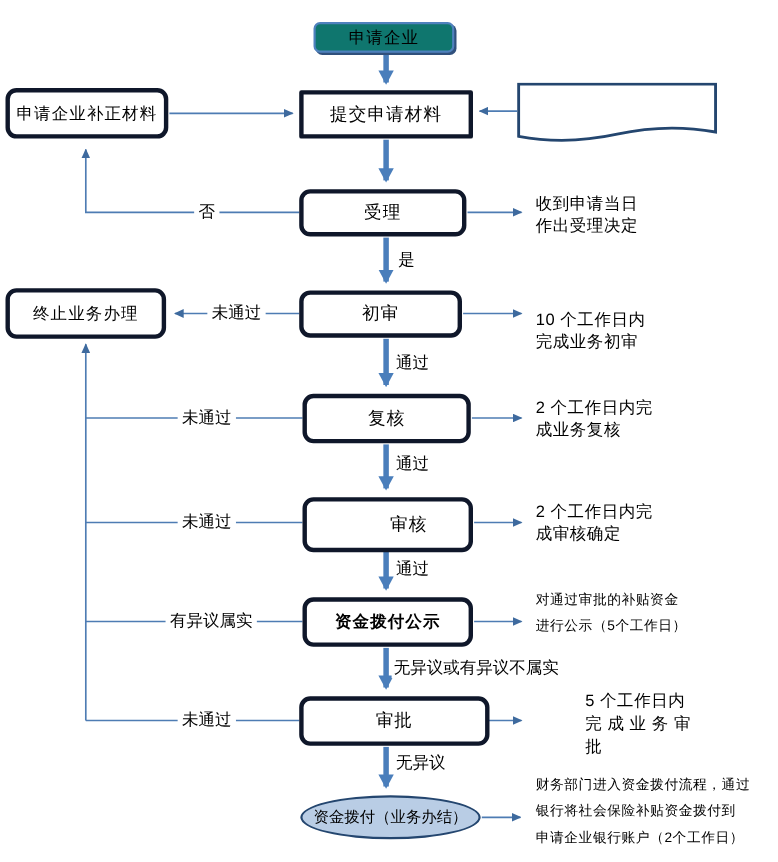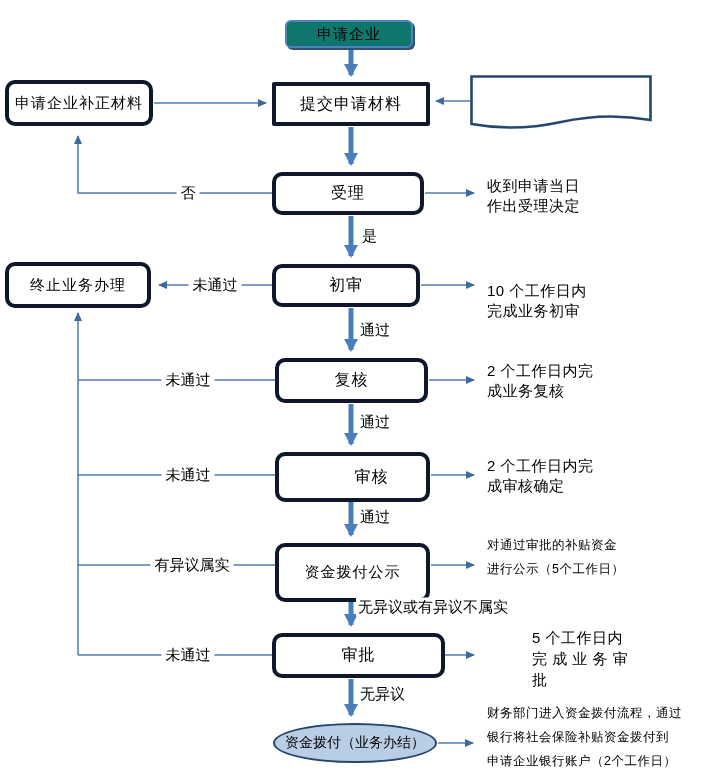--- a/index.html
+++ b/index.html
@@ -20,21 +20,21 @@
     border:2px solid #4F81BD;border-radius:6px;background:#0f766e;
     box-shadow:2px 2px 0 #30507C;font-size:15px;
   }
   .node-submit{left:272px;top:82px;width:158px;height:44px;border-radius:2px;}
   .node-correct{left:5px;top:80px;width:148px;height:46px;font-size:15px;}
   .node-accept{left:272px;top:172px;width:152px;height:43px;}
   .node-terminate{left:5px;top:262px;width:146px;height:46px;font-size:15px;}
   .node-initial{left:272px;top:264px;width:148px;height:43px;}
   .node-review{left:275px;top:358px;width:153px;height:45px;}
   .node-audit{left:275px;top:452px;width:155px;height:50px;padding-left:38px;}
-  .node-publicity{left:275px;top:543px;width:155px;height:59px;font-size:15px;}
+  .node-publicity{left:275px;top:543px;width:155px;height:45px;font-size:15px;font-weight:bold;}
   .node-approval{left:272px;top:633px;width:173px;height:45px;}
   .node-end{
     left:273px;top:723px;width:164px;height:40px;
     border:2.5px solid #24466F;border-radius:50%;background:#B9CDE5;
     font-size:14px;letter-spacing:0;
   }
   .doc-shape{position:absolute;left:470px;top:75px;width:182px;height:62px;}
   .doc-shape svg{position:absolute;left:0;top:0;}
   .doc-text{
     position:absolute;left:7px;top:2px;width:172px;

